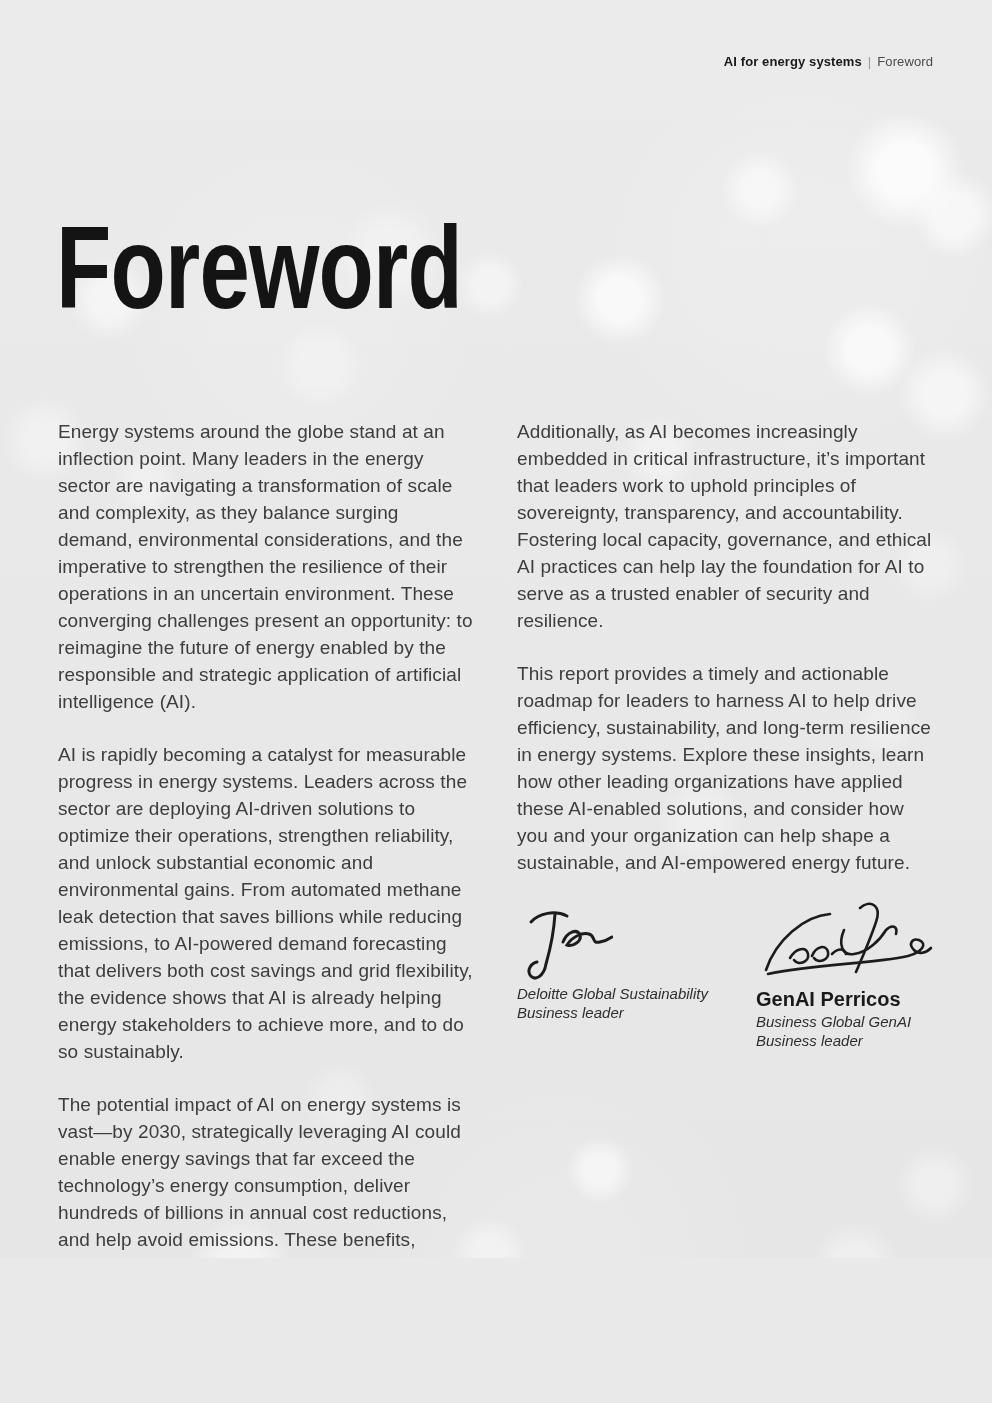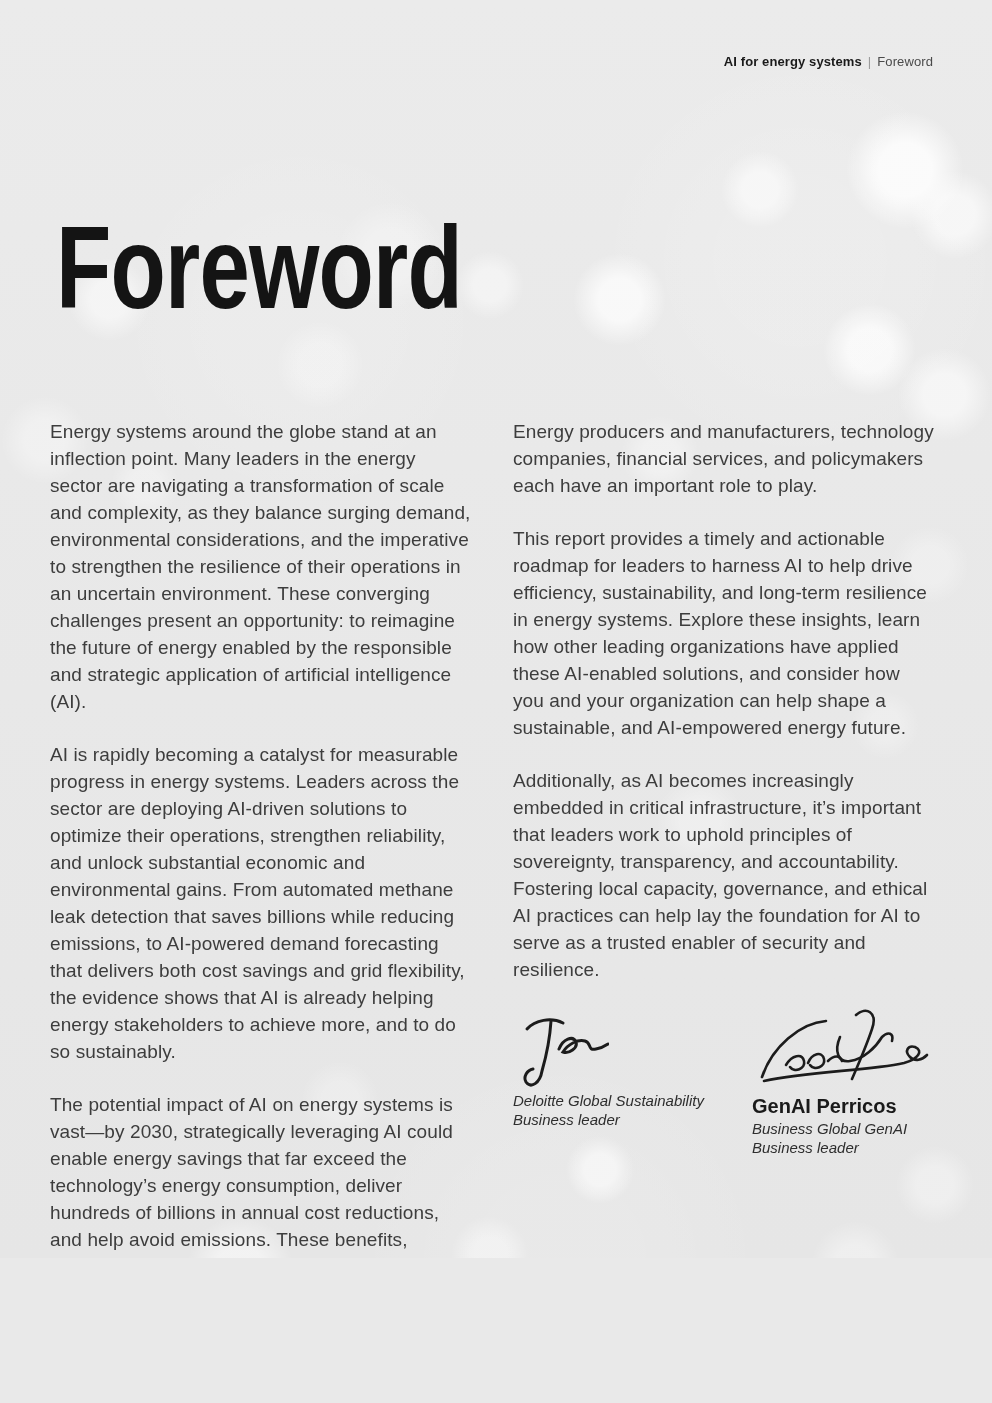--- a/index.html
+++ b/index.html
@@ -73,21 +73,21 @@
 
   h1.page-title {
     position: absolute; top: 210px; left: 56px; margin: 0;
     font-size: 116px; line-height: 1; font-weight: 700;
     letter-spacing: -1px; color: #141414;
     transform: scaleX(0.78); transform-origin: left top;
     white-space: nowrap;
   }
 
   .columns {
-    position: absolute; top: 418px; left: 50px; right: 56px;
+    position: absolute; top: 418px; left: 58px; right: 56px;
     display: grid; grid-template-columns: 1fr 1fr; column-gap: 40px;
   }
   .col p {
     margin: 0 0 26px 0;
     font-size: 19px; line-height: 27px; color: #3d3d3d;
     letter-spacing: .1px;
   }
   .col p:last-child { margin-bottom: 0; }
 
   .signature-block {
@@ -129,23 +129,22 @@
 
   <h1 class="page-title">Foreword</h1>
 
   <div class="columns">
     <div class="col">
       <p>Energy systems around the globe stand at an inflection point. Many leaders in the energy sector are navigating a transformation of scale and complexity, as they balance surging demand, environmental considerations, and the imperative to strengthen the resilience of their operations in an uncertain environment. These converging challenges present an opportunity: to reimagine the future of energy enabled by the responsible and strategic application of artificial intelligence (AI).</p>
       <p>AI is rapidly becoming a catalyst for measurable progress in energy systems. Leaders across the sector are deploying AI-driven solutions to optimize their operations, strengthen reliability, and unlock substantial economic and environmental gains. From automated methane leak detection that saves billions while reducing emissions, to AI-powered demand forecasting that delivers both cost savings and grid flexibility, the evidence shows that AI is already helping energy stakeholders to achieve more, and to do so sustainably.</p>
       <p>The potential impact of AI on energy systems is vast—by 2030, strategically leveraging AI could enable energy savings that far exceed the technology’s energy consumption, deliver hundreds of billions in annual cost reductions, and help avoid emissions. These benefits, however, are not automatic. Realizing them may require action across the energy ecosystem.</p>
     </div>
     <div class="col">
-      <p>Energy producers and manufacturers, technology companies, financial services, and policymakers each have an important role to play.</p>
+      <p>Additionally, as AI becomes increasingly embedded in critical infrastructure, it’s important that leaders work to uphold principles of sovereignty, transparency, and accountability. Fostering local capacity, governance, and ethical AI practices can help lay the foundation for AI to serve as a trusted enabler of security and resilience.</p>
       <p>This report provides a timely and actionable roadmap for leaders to harness AI to help drive efficiency, sustainability, and long-term resilience in energy systems. Explore these insights, learn how other leading organizations have applied these AI-enabled solutions, and consider how you and your organization can help shape a sustainable, and AI-empowered energy future.</p>
-      <p>Additionally, as AI becomes increasingly embedded in critical infrastructure, it’s important that leaders work to uphold principles of sovereignty, transparency, and accountability. Fostering local capacity, governance, and ethical AI practices can help lay the foundation for AI to serve as a trusted enabler of security and resilience.</p>
 
       <div class="signature-block">
         <div class="signatory">
           <div class="sig-art">
             <svg width="96" height="78" viewBox="0 0 96 78" fill="none">
               <path d="M14 16 C22 7 38 4 50 10" stroke="#1c1c1c" stroke-width="3" stroke-linecap="round"></path>
               <path d="M38 8 C37 24 33 44 29 58 C27 70 18 76 13 69 C10 64 14 57 20 56" stroke="#1c1c1c" stroke-width="3" stroke-linecap="round"></path>
               <path d="M46 36 C50 26 60 22 63 29 C65 35 56 41 50 39 C55 31 65 26 72 28 C79 30 74 38 83 36 C89 35 92 33 95 31" stroke="#1c1c1c" stroke-width="3" stroke-linecap="round" fill="none"></path>
             </svg>
           </div>

